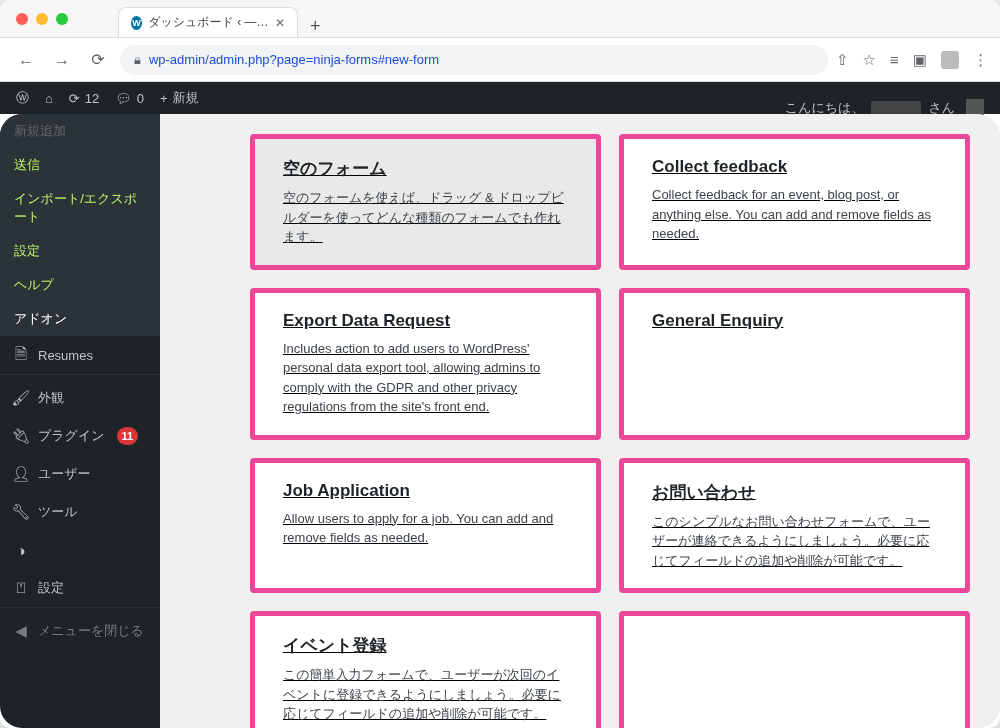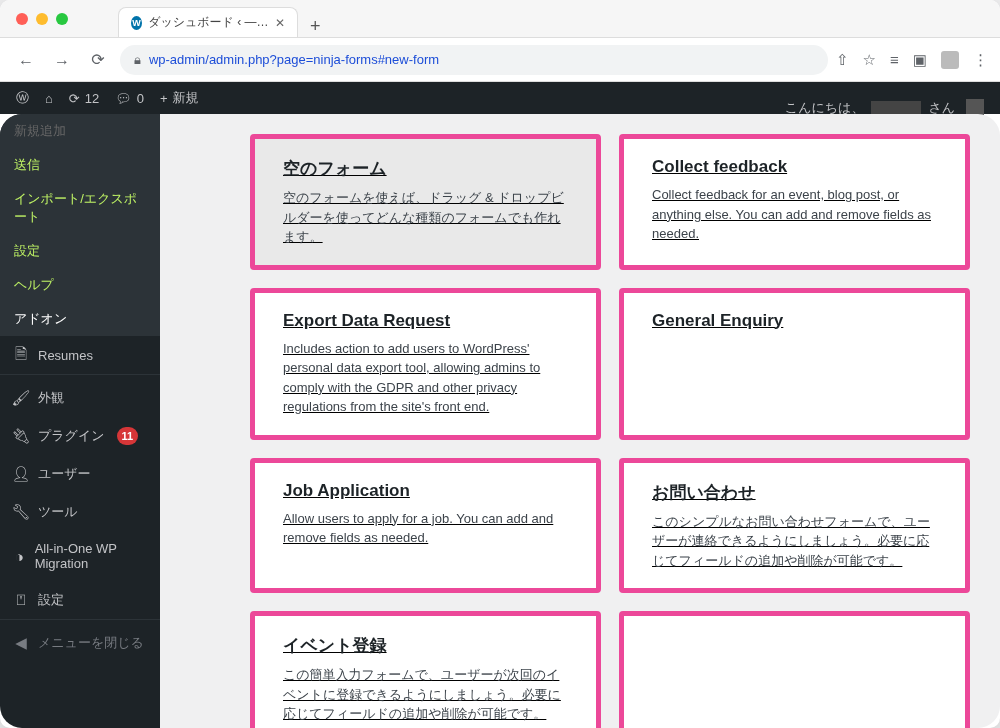--- a/index.html
+++ b/index.html
@@ -144,21 +144,20 @@
       <div class="menu-item top">
           <span class="menu-icon">👤︎</span>
           <span>ユーザー</span>
         </div>
       <div class="menu-item top">
           <span class="menu-icon">🔧︎</span>
           <span>ツール</span>
         </div>
       <div class="menu-item top">
           <span class="menu-icon">◑</span>
-          <span>All-in-One WP Migration</span>
         </div>
       <div class="menu-item top">
           <span class="menu-icon">⍞</span>
           <span>設定</span>
         </div>
       <div class="menu-sep"></div>
       <div class="menu-item top" style="color:#787c82">
           <span class="menu-icon">◀</span>
           <span>メニューを閉じる</span>
         </div>

